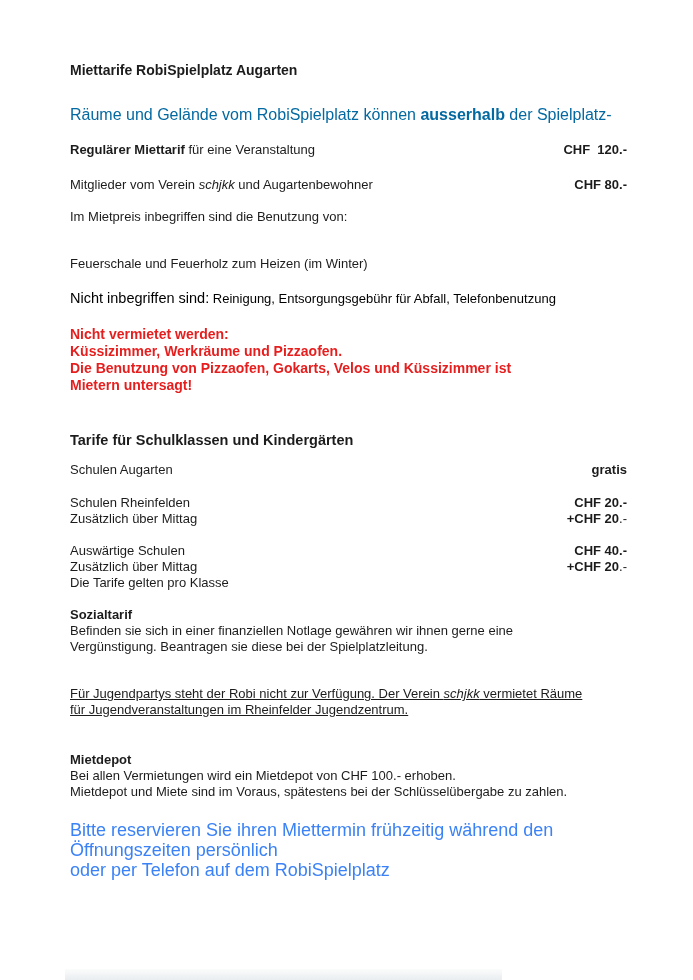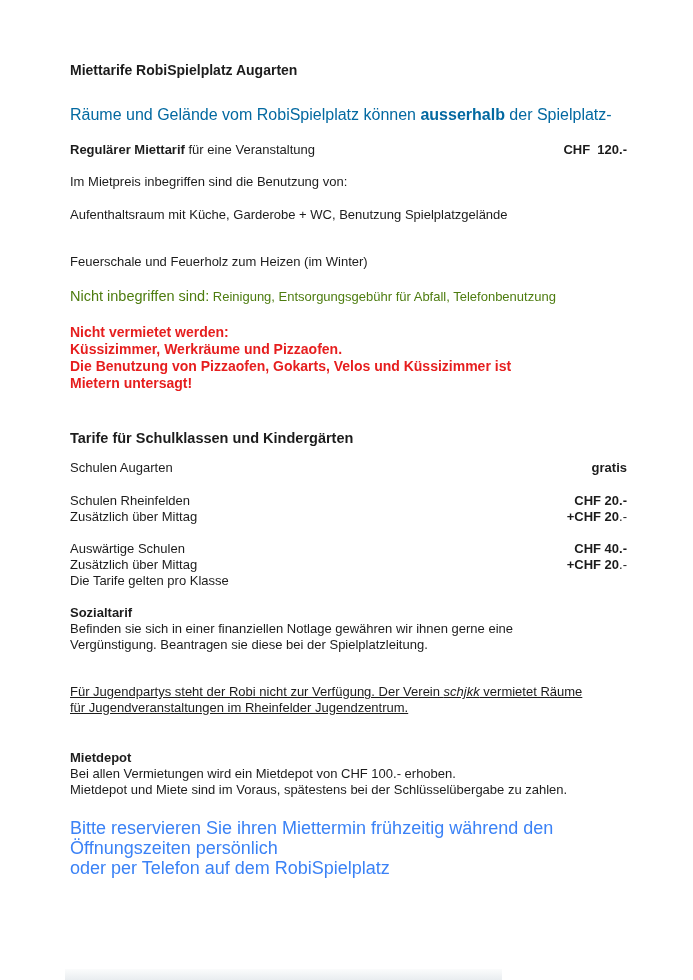--- a/index.html
+++ b/index.html
@@ -16,21 +16,21 @@
   .rate-row { margin-top:0; font-size:13px; line-height:15px; }
   .rate-row + .rate-row { margin-top:20px; }
   .lbl { font-size:13px; }
   .price { font-size:13px; font-weight:700; white-space:pre; text-align:left; }
   .price .rest { font-weight:400; }
   i.it { font-style:italic; }
 
   .p { font-size:13px; line-height:16px; margin:17px 0 0 0; }
   .p2 { font-size:13px; line-height:16.5px; margin:14px 0 0 0; }
 
-  .green { color:#4d7c0f; }
+  .green { color:#000000; }
   .not-included { margin-top:17px; line-height:18px; }
   .ni-head { font-size:14.5px; }
   .ni-items { font-size:13px; }
 
   .red-block { margin-top:18px; color:#e61e1e; font-weight:700; font-size:14px; line-height:17px; }
 
   .h2 { font-size:14.5px; line-height:16px; font-weight:700; margin:38px 0 0 0; }
 
   .grp { font-size:13px; line-height:16px; }
   .grp-a { margin-top:14px; }
@@ -57,25 +57,28 @@
 
   <h1 class="h1">Miettarife RobiSpielplatz Augarten</h1>
 
   <p class="intro"><span>Räume und Gelände vom RobiSpielplatz können </span><b>ausserhalb</b><span> der Spielplatz-</span><br></p>
 
   <div class="rates">
     <div class="row rate-row">
       <span class="lbl"><b>Regulärer Miettarif</b><span> für eine Veranstaltung</span></span>
       <span class="price">CHF  120.-</span>
     </div>
+    <div class="row rate-row">
+      <span class="lbl"><span>Mitglieder vom Verein </span><i class="it">schjkk</i><span> und Augartenbewohner</span></span>
+      <span class="price">CHF 80.-</span>
+    </div>
   </div>
 
   <p class="p">Im Mietpreis inbegriffen sind die Benutzung von:</p>
 
-  <p class="p">Aufenthaltsraum mit Küche, Garderobe + WC, Benutzung Spielplatzgelände</p>
 
   <p class="p2"><br><span>Feuerschale und Feuerholz zum Heizen (im Winter)</span></p>
 
   <p class="not-included green"><span class="ni-head">Nicht inbegriffen sind:</span><span class="ni-items"> Reinigung, Entsorgungsgebühr für Abfall, Telefonbenutzung</span></p>
 
   <div class="red-block">
     <div>Nicht vermietet werden:</div>
     <div>Küssizimmer, Werkräume und Pizzaofen.</div>
     <div>Die Benutzung von Pizzaofen, Gokarts, Velos und Küssizimmer ist</div>
     <div>Mietern untersagt!</div>

